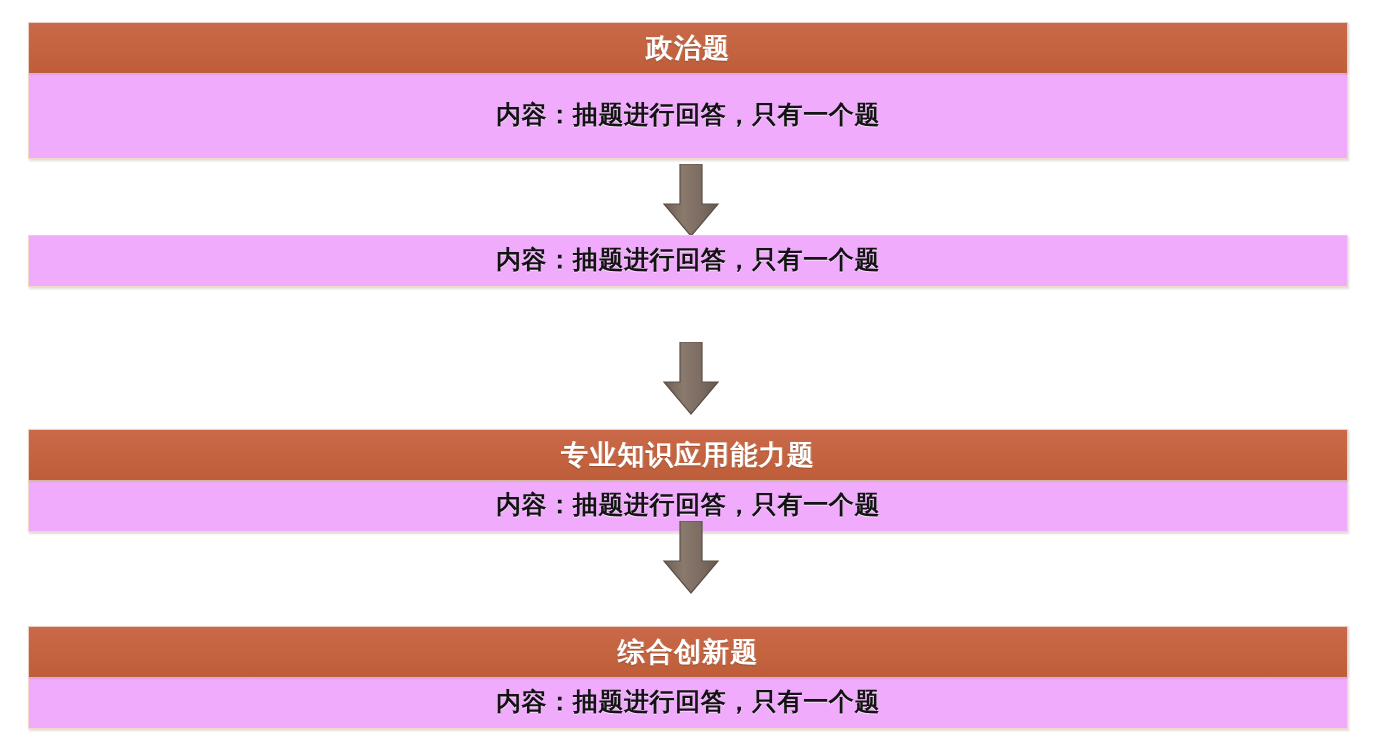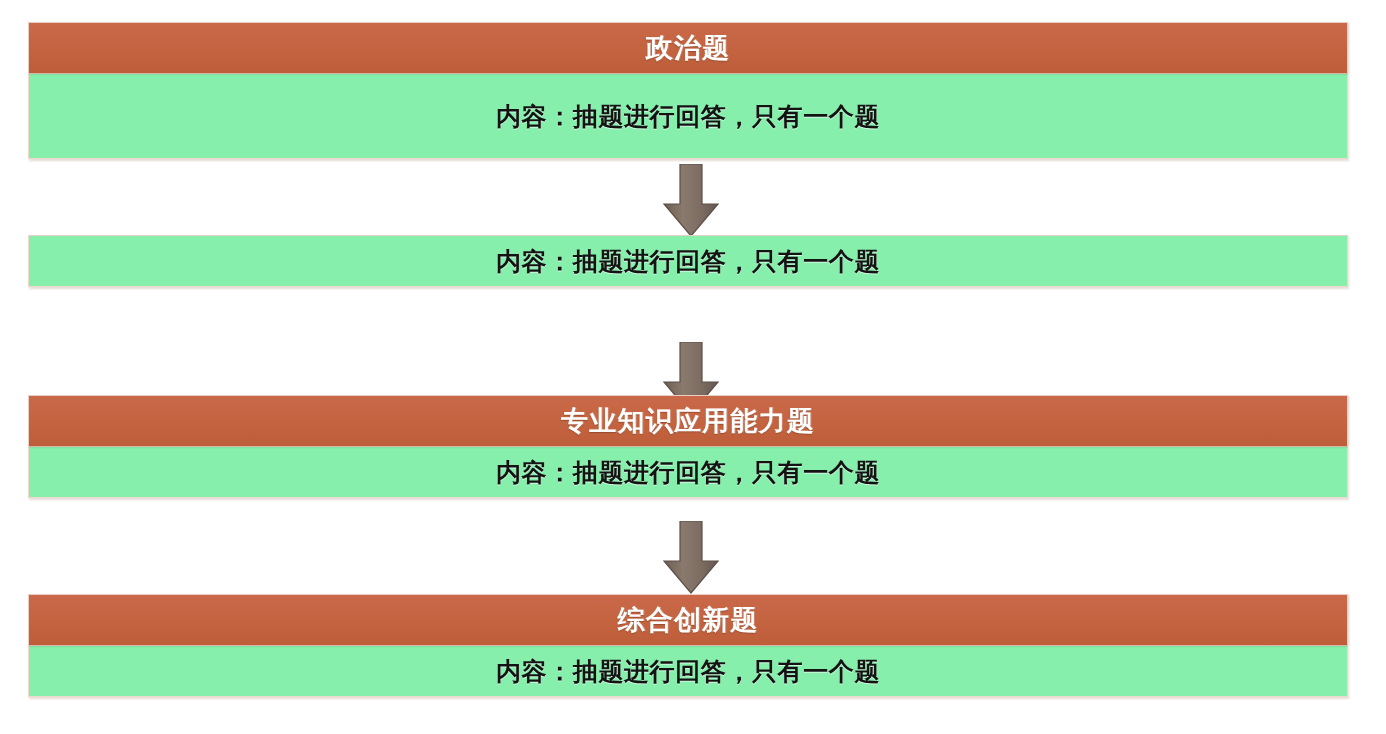--- a/index.html
+++ b/index.html
@@ -49,28 +49,29 @@
     letter-spacing: 1.2px;
     line-height: 1;
     text-shadow:
       0 1px 1px rgba(120, 60, 35, 0.55),
       1px 0 0 rgba(255, 255, 255, 0.25);
     white-space: nowrap;
   }
 
   .card-body {
     height: 52px;
-    background: #86efac;
+    background: #f0abfc;
     border: 1px solid #f0d8cd;
     border-top: 1px solid #eccfc2;
     box-sizing: border-box;
     display: flex;
     align-items: center;
     justify-content: center;
     box-shadow: 1px 2px 2px rgba(150, 110, 90, 0.25);
+    font-family: Liberation Mono, monospace;
   }
 
   .card-body-tall {
     height: 86px;
   }
 
   .card-content {
     color: #131313;
     font-size: 25px;
     font-weight: bold;
@@ -135,21 +136,21 @@
           <stop offset="0%" stop-color="#6d5e53"></stop>
           <stop offset="35%" stop-color="#8a7a6e"></stop>
           <stop offset="70%" stop-color="#7b6b60"></stop>
           <stop offset="100%" stop-color="#665950"></stop>
         </linearGradient>
       </defs>
       <path d="M20,0 L42,0 L42,40 L58,40 L31,72 L4,40 L20,40 Z" fill="url(#agrad2)" stroke="#5d5048" stroke-width="1.2"></path>
     </svg>
   </div>
 
-  <div class="card" style="top:395px;">
+  <div class="card" style="top:429px;">
     <div class="card-header">
       <span class="card-title">专业知识应用能力题</span>
     </div>
     <div class="card-body">
       <span class="card-content">内容：抽题进行回答，只有一个题</span>
     </div>
   </div>
 
   <div class="arrow" style="top:521px;">
     <svg viewBox="0 0 62 74" xmlns="http://www.w3.org/2000/svg">
@@ -158,21 +159,21 @@
           <stop offset="0%" stop-color="#6d5e53"></stop>
           <stop offset="35%" stop-color="#8a7a6e"></stop>
           <stop offset="70%" stop-color="#7b6b60"></stop>
           <stop offset="100%" stop-color="#665950"></stop>
         </linearGradient>
       </defs>
       <path d="M20,0 L42,0 L42,40 L58,40 L31,72 L4,40 L20,40 Z" fill="url(#agrad3)" stroke="#5d5048" stroke-width="1.2"></path>
     </svg>
   </div>
 
-  <div class="card" style="top:594px;">
+  <div class="card" style="top:626px;">
     <div class="card-header">
       <span class="card-title">综合创新题</span>
     </div>
     <div class="card-body">
       <span class="card-content">内容：抽题进行回答，只有一个题</span>
     </div>
   </div>
 
 </div>
 

